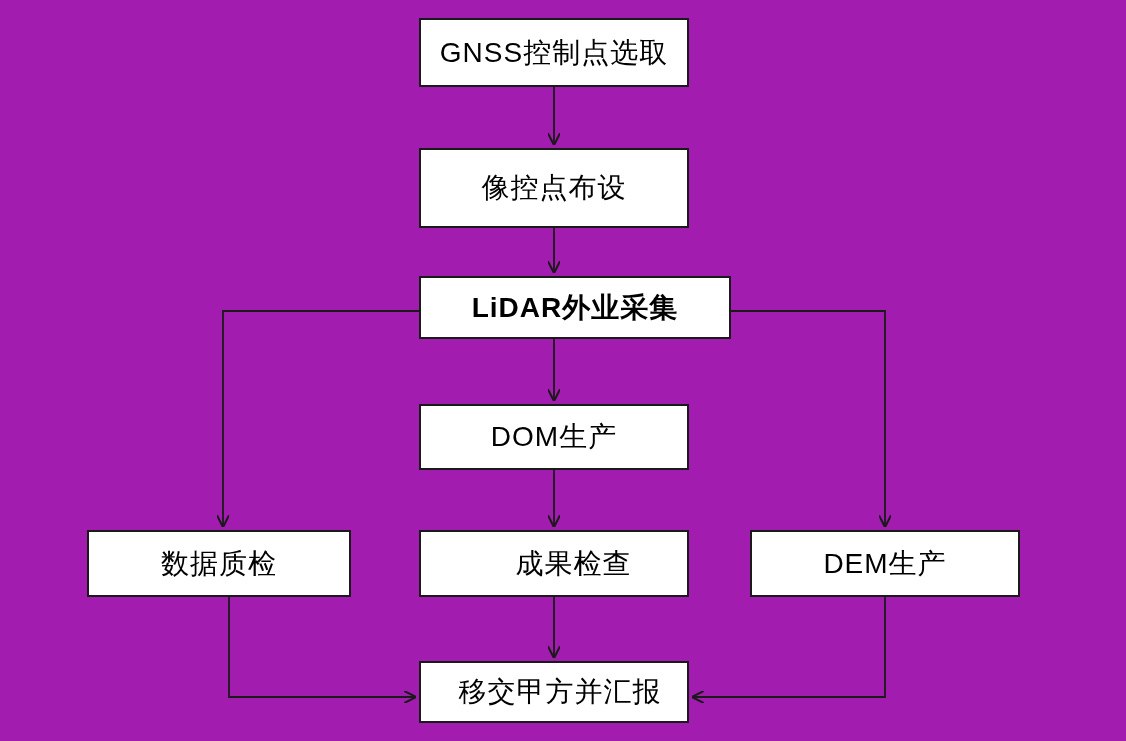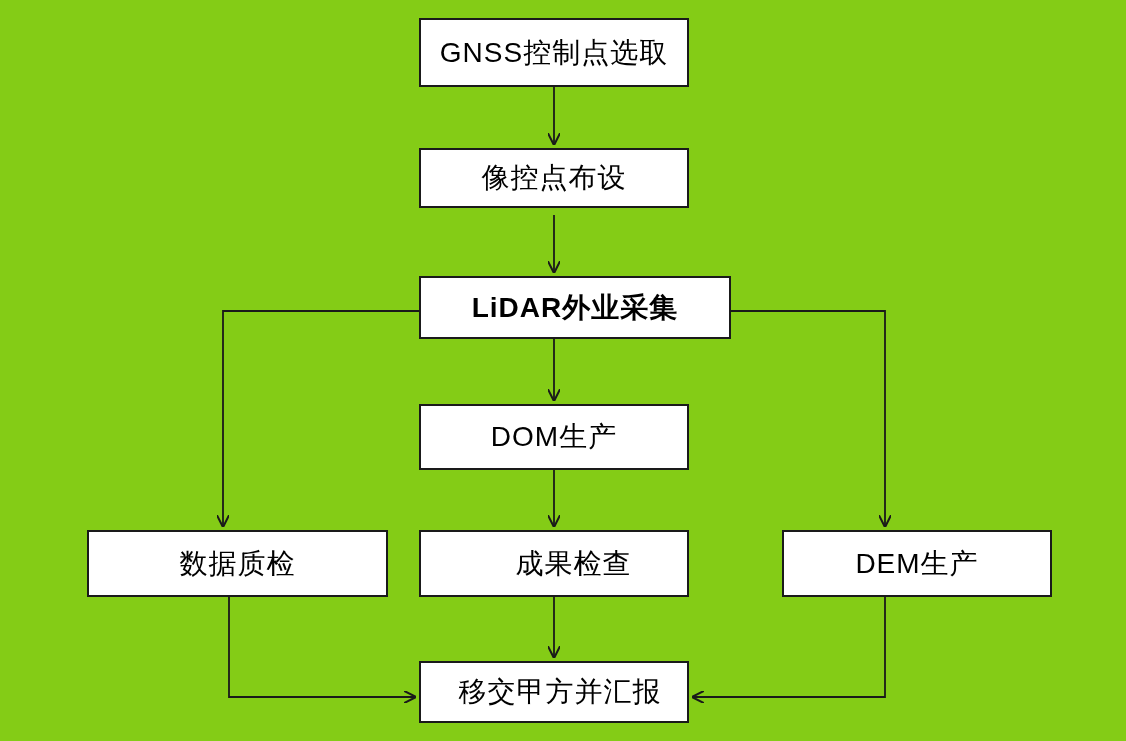--- a/index.html
+++ b/index.html
@@ -4,45 +4,45 @@
 <style>
   html, body {
     margin: 0;
     padding: 0;
     background: #ffffff;
   }
   #canvas {
     position: relative;
     width: 1126px;
     height: 741px;
-    background: #84cc16;
+    background: #a21caf;
     overflow: hidden;
     font-family: "Liberation Sans", "DejaVu Sans", sans-serif;
   }
   .node {
     position: absolute;
     box-sizing: border-box;
     border: 2px solid #1a1a1a;
     background: #ffffff;
     display: flex;
     align-items: center;
     justify-content: center;
     color: #000000;
     font-size: 28px;
     letter-spacing: 1px;
     white-space: nowrap;
     line-height: 1;
   }
   #n-gnss   { left: 419px; top: 18px;  width: 270px; height: 69px; }
-  #n-gcp    { left: 419px; top: 148px; width: 270px; height: 60px; }
+  #n-gcp    { left: 419px; top: 148px; width: 270px; height: 80px; }
   #n-lidar  { left: 419px; top: 276px; width: 312px; height: 63px; font-weight: bold; }
   #n-dom    { left: 419px; top: 404px; width: 270px; height: 66px; }
-  #n-qc     { left: 87px;  top: 530px; width: 301px; height: 67px; }
+  #n-qc     { left: 87px;  top: 530px; width: 264px; height: 67px; }
   #n-check  { left: 419px; top: 530px; width: 270px; height: 67px; padding-left: 39px; }
-  #n-dem    { left: 750px; top: 530px; width: 270px; height: 67px; margin-left: 32px; }
+  #n-dem    { left: 750px; top: 530px; width: 270px; height: 67px; }
   #n-hand   { left: 419px; top: 661px; width: 270px; height: 62px; padding-left: 12px; }
 
   #edges {
     position: absolute;
     left: 0; top: 0;
     width: 1126px;
     height: 741px;
     pointer-events: none;
   }
 </style>

